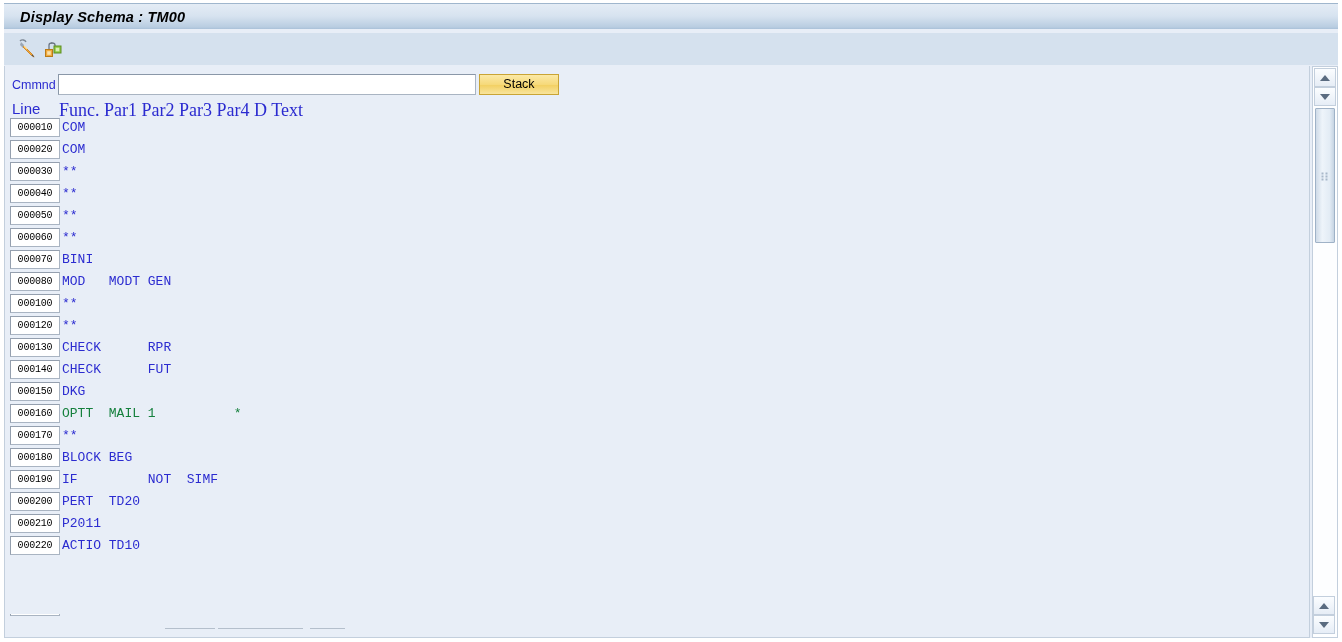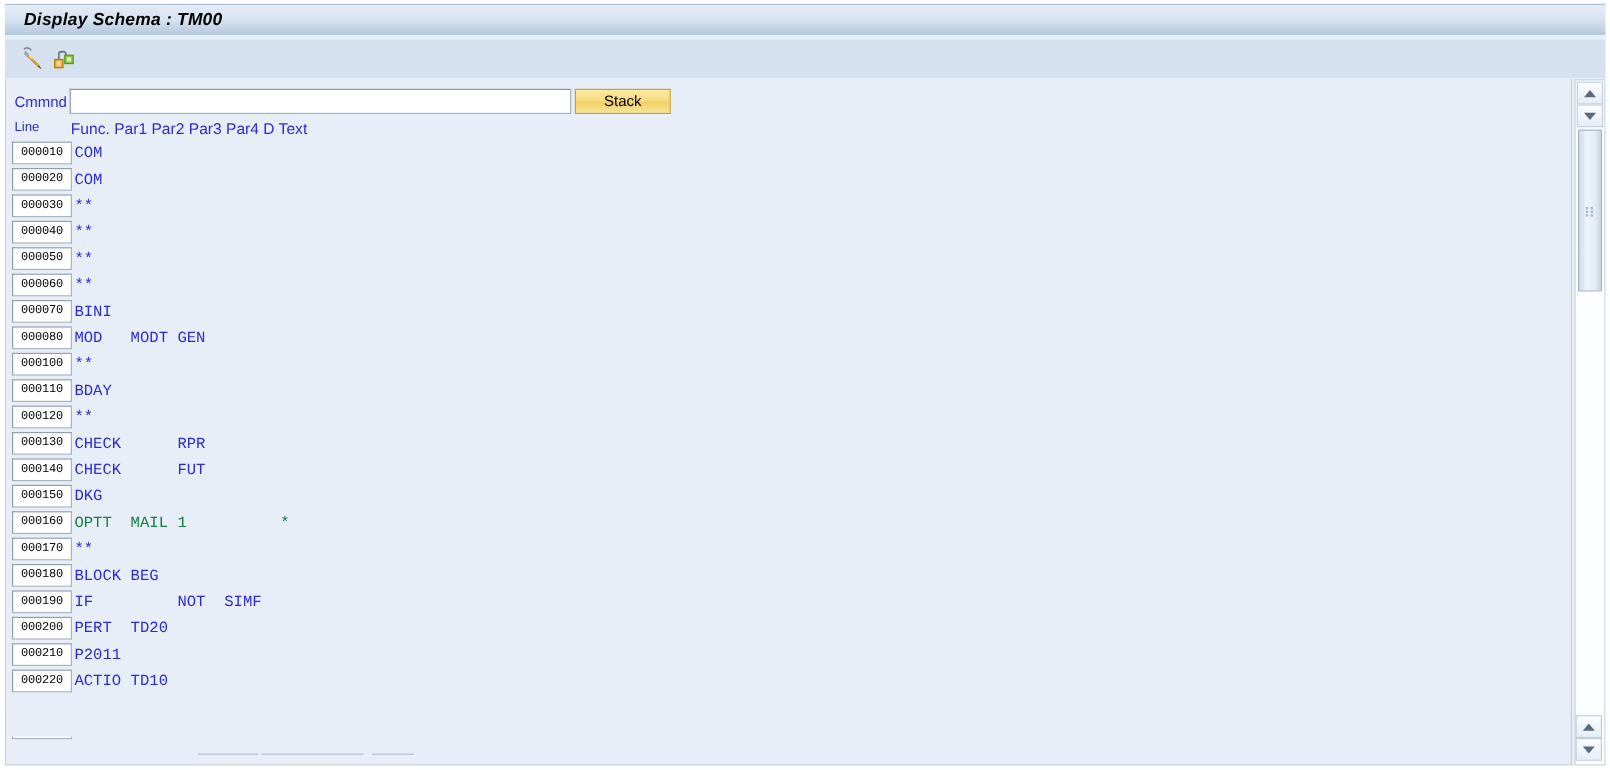--- a/index.html
+++ b/index.html
@@ -150,28 +150,28 @@
     top: 34px;
     height: 17px;
     white-space: pre;
     color: #2b2bd0;
   }
   .hdr-line {
     position: absolute;
     left: 7px;
     top: 0;
     font-family: "Liberation Sans", sans-serif;
-    font-size: 11px;
+    font-size: 15px;
   }
   .hdr-mono {
     position: absolute;
     left: 54px;
     top: 0;
-    font-family: Liberation Sans, sans-serif;
-    font-size: 13px;
+    font-family: Liberation Serif, serif;
+    font-size: 18px;
     white-space: pre;
     letter-spacing: 0px;
   }
 
   
   .rows {
     position: absolute;
     left: 0;
     top: 52px;
     width: 100%;
@@ -410,24 +410,20 @@
         </div>
         <div class="row">
           <div class="lineno">000080</div>
           <div class="rowtext">MOD   MODT GEN</div>
         </div>
         <div class="row">
           <div class="lineno">000100</div>
           <div class="rowtext">**</div>
         </div>
         <div class="row">
-          <div class="lineno">000110</div>
-          <div class="rowtext">BDAY</div>
-        </div>
-        <div class="row">
           <div class="lineno">000120</div>
           <div class="rowtext">**</div>
         </div>
         <div class="row">
           <div class="lineno">000130</div>
           <div class="rowtext">CHECK      RPR</div>
         </div>
         <div class="row">
           <div class="lineno">000140</div>
           <div class="rowtext">CHECK      FUT</div>

